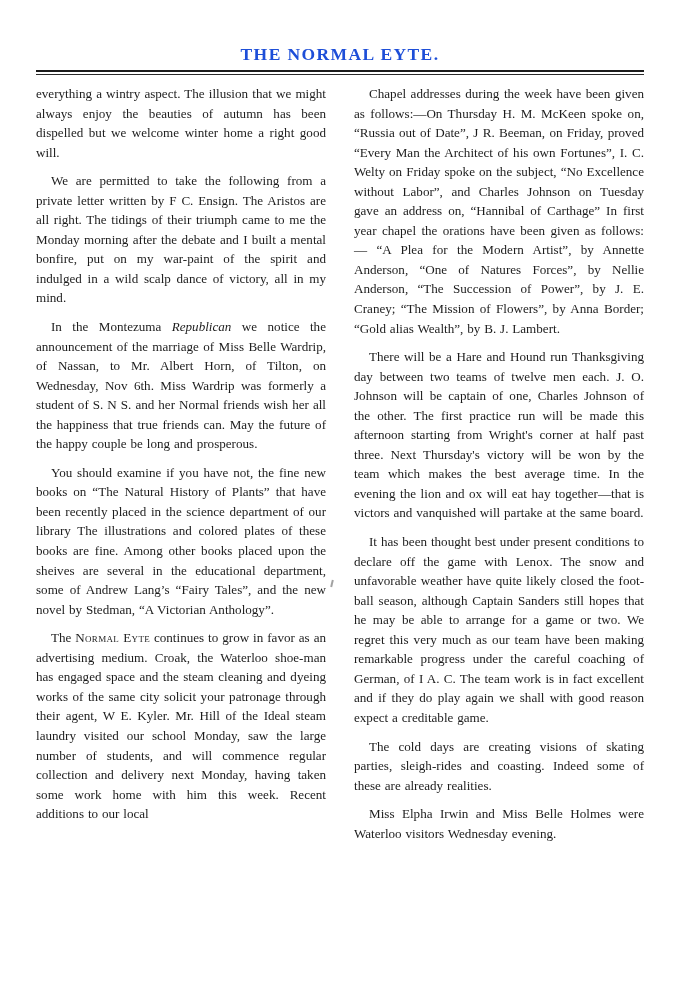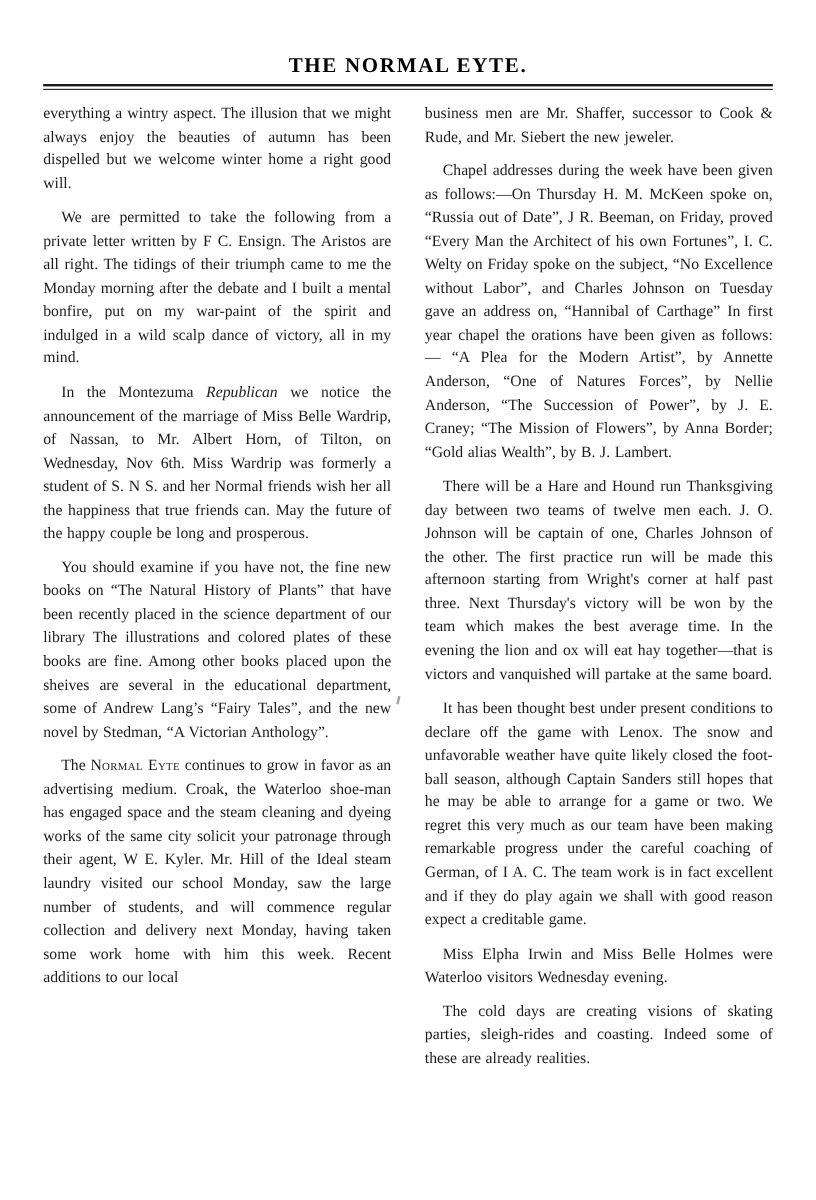--- a/index.html
+++ b/index.html
@@ -28,21 +28,21 @@
     top: 44px;
     left: 0;
     width: 680px;
     text-align: center;
   }
   .masthead-title {
     font-family: "Liberation Serif", "DejaVu Serif", serif;
     font-weight: bold;
     font-size: 17.5px;
     letter-spacing: 1.4px;
-    color: #000000;
+    color: #1d4ed8;
     display: inline-block;
   }
 
   
   .rule-wrap {
     position: absolute;
     top: 70px;
     left: 36px;
     width: 608px;
   }
@@ -132,25 +132,24 @@
 
     <div class="col" id="col-left">
       <p class="noindent">everything a wintry aspect.  The illusion that we might always enjoy the beauties of autumn has been dispelled but we welcome winter home a right good will.</p>
       <p>We are permitted to take the following from a private letter written by F  C. Ensign.  The Aristos are all right.  The tidings of their triumph came to me the Monday morning after the debate  and I built a mental  bonfire, put on my war-paint of the spirit and indulged in a wild scalp dance of victory, all in my mind.</p>
       <p><span>In the Montezuma </span><span class="ital">Republican</span><span> we notice the announcement of the marriage of Miss Belle Wardrip, of Nassan, to Mr. Albert Horn, of Tilton, on Wednesday, Nov 6th.  Miss Wardrip was formerly a student of S. N  S. and her Normal friends wish her all the happiness that true friends can.  May the future of the happy couple be long and prosperous.</span></p>
       <p>You should examine if you have not, the fine new books on “The Natural History of Plants” that have been recently placed in the science department of our library   The illustrations and colored plates of these books are fine.  Among other books placed upon the sheives are several in the educational department, some of Andrew Lang’s “Fairy Tales”, and the new novel by Stedman, “A Victorian Anthology”.</p>
       <p><span>The </span><span class="smallcaps">Normal Eyte</span><span> continues to grow in favor as an advertising medium.  Croak, the Waterloo shoe-man has engaged space and the steam cleaning and dyeing works of the same city solicit your patronage through their agent, W  E. Kyler.  Mr. Hill of the Ideal steam laundry visited our school Monday, saw the large number of students, and will commence regular collection and delivery next Monday, having taken some work home with him this week.  Recent additions to our local</span></p>
     </div>
 
     <div class="col" id="col-right">
-      <p class="noindent">business men are Mr. Shaffer, successor to Cook &amp; Rude, and Mr. Siebert the new jeweler.</p>
       <p>Chapel addresses during the week have been given as follows:—On Thursday H. M. McKeen spoke on, “Russia out of Date”, J R. Beeman, on Friday, proved “Every Man the Architect of his own Fortunes”, I. C. Welty on Friday spoke on the subject, “No Excellence without Labor”, and Charles Johnson on Tuesday gave an address on, “Hannibal of Carthage”   In first year chapel the orations have been given as follows:— “A Plea for the Modern Artist”, by Annette Anderson, “One of Natures Forces”, by Nellie Anderson, “The Succession of Power”, by J. E. Craney; “The Mission of Flowers”, by Anna Border; “Gold alias Wealth”, by B. J. Lambert.</p>
       <p class="gap-before">There will be a Hare and Hound run Thanksgiving day between two teams of twelve men each.  J. O. Johnson will be captain of one, Charles Johnson of the other.  The first practice run will be made this afternoon starting from Wright's corner at half past three.  Next Thursday's victory will be won by the team which makes the best average time.  In the evening the lion and ox will eat hay together—that is victors and vanquished will partake at the same board.</p>
       <p class="gap-before">It has been thought best under present conditions to declare off the game with Lenox.  The snow and unfavorable weather have quite likely closed the foot-ball season, although Captain Sanders still hopes that he may be able to arrange for a game or two.  We regret this very much as our team have been making remarkable progress under the careful coaching of German, of I  A. C.  The team work is in fact excellent and if they do play again we shall with good reason expect a creditable game.</p>
+      <p class="gap-before">The cold days are creating visions of skating parties, sleigh-rides and coasting.  Indeed some of these are already realities.</p>
       <p class="gap-before">Miss Elpha Irwin and Miss Belle Holmes were Waterloo visitors Wednesday evening.</p>
-      <p class="gap-before">The cold days are creating visions of skating parties, sleigh-rides and coasting.  Indeed some of these are already realities.</p>
     </div>
 
   </div>
 
   <div class="speck" style="left:331px; top:580px;"></div>
 
 </div>
 
 </body></html>

